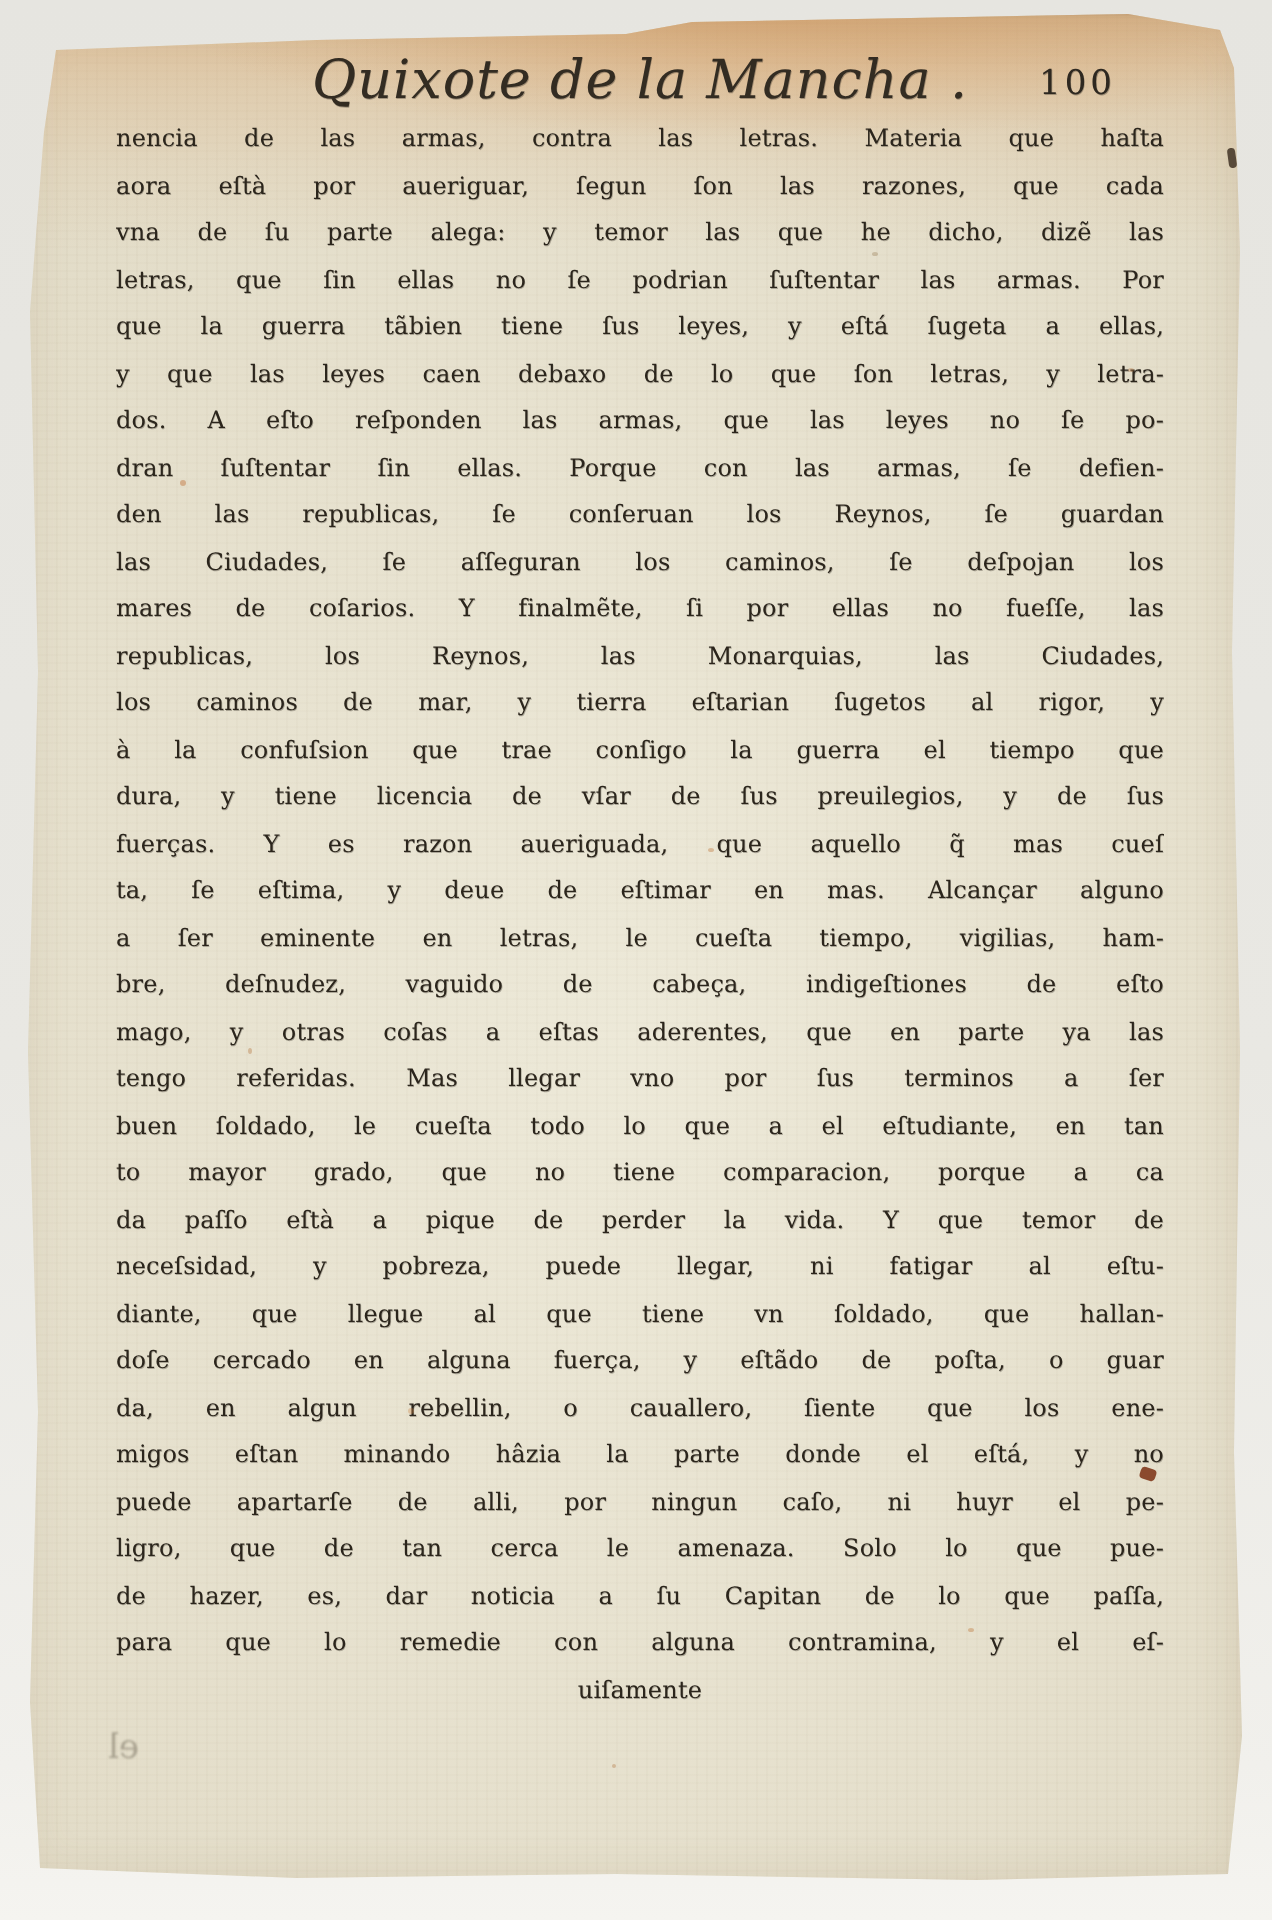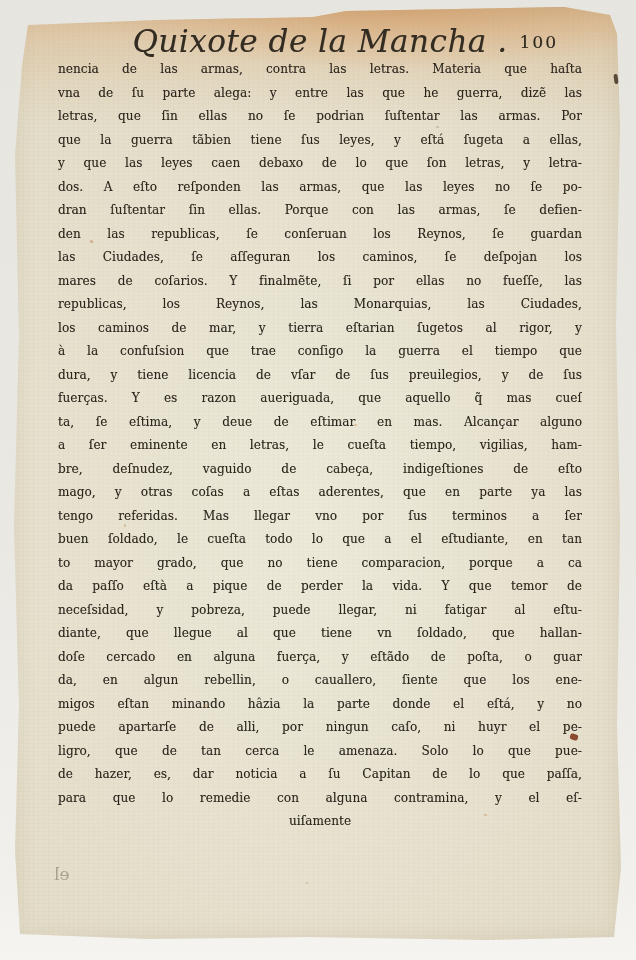--- a/index.html
+++ b/index.html
@@ -20,21 +20,21 @@
     clip-path:polygon(20px 19px,150px 14px,305px 11px,338px 5px,556px 1px,602px 9px,609px 28px,
       612px 120px,608px 320px,612px 520px,609px 720px,613px 862px,606px 931px,480px 934px,
       300px 931px,140px 933px,12px 928px,7px 845px,11px 700px,6px 520px,11px 330px,7px 150px,14px 60px);
   }
   .paper-shade {
     position:absolute; inset:0; pointer-events:none;
     box-shadow:inset 0 0 26px rgba(140,110,70,0.22), inset 0 0 3px rgba(95,75,48,0.38);
   }
   .header-row { position:absolute; left:50px; top:16px; width:524px; height:40px; }
   .running-title {
-    text-align:center; font-style:italic; font-size:31px; line-height:38px;
+    text-align:center; font-style:italic; font-size:27px; line-height:38px;
     color:#332c22; letter-spacing:0.5px;
     text-shadow:0.3px 0.3px 0 rgba(51,44,34,0.35);
   }
   .page-number {
     position:absolute; right:24px; top:7px; font-size:17px; line-height:26px;
     color:#2e2820; letter-spacing:2px;
     text-shadow:0.3px 0.3px 0 rgba(46,40,32,0.35);
   }
   .textblock {
     position:absolute; left:50px; top:52px; width:524px;
@@ -68,21 +68,22 @@
 
 <div class="stage">
   <div class="paper">
     <div class="header-row">
       <div class="running-title">Quixote de la Mancha .</div>
       <div class="page-number">100</div>
     </div>
 
     <div class="textblock">
       <div class="tl">nencia de las armas, contra las letras. Materia que haſta</div>
-      <div class="tl">vna de ſu parte alega: y entre las que he guerra, dizẽ las</div>
+      <div class="tl">aora eſtà por aueriguar, ſegun ſon las razones, que cada</div>
+      <div class="tl">vna de ſu parte alega: y temor las que he dicho, dizẽ las</div>
       <div class="tl">letras, que ſin ellas no ſe podrian ſuſtentar las armas. Por</div>
       <div class="tl">que la guerra tãbien tiene ſus leyes, y eſtá ſugeta a ellas,</div>
       <div class="tl">y que las leyes caen debaxo de lo que ſon letras, y letra-</div>
       <div class="tl">dos. A eſto reſponden las armas, que las leyes no ſe po-</div>
       <div class="tl">dran ſuſtentar ſin ellas. Porque con las armas, ſe defien-</div>
       <div class="tl">den las republicas, ſe conſeruan los Reynos, ſe guardan</div>
       <div class="tl">las Ciudades, ſe aſſeguran los caminos, ſe deſpojan los</div>
       <div class="tl">mares de coſarios. Y finalmẽte, ſi por ellas no fueſſe, las</div>
       <div class="tl">republicas, los Reynos, las Monarquias, las Ciudades,</div>
       <div class="tl">los caminos de mar, y tierra eſtarian ſugetos al rigor, y</div>

